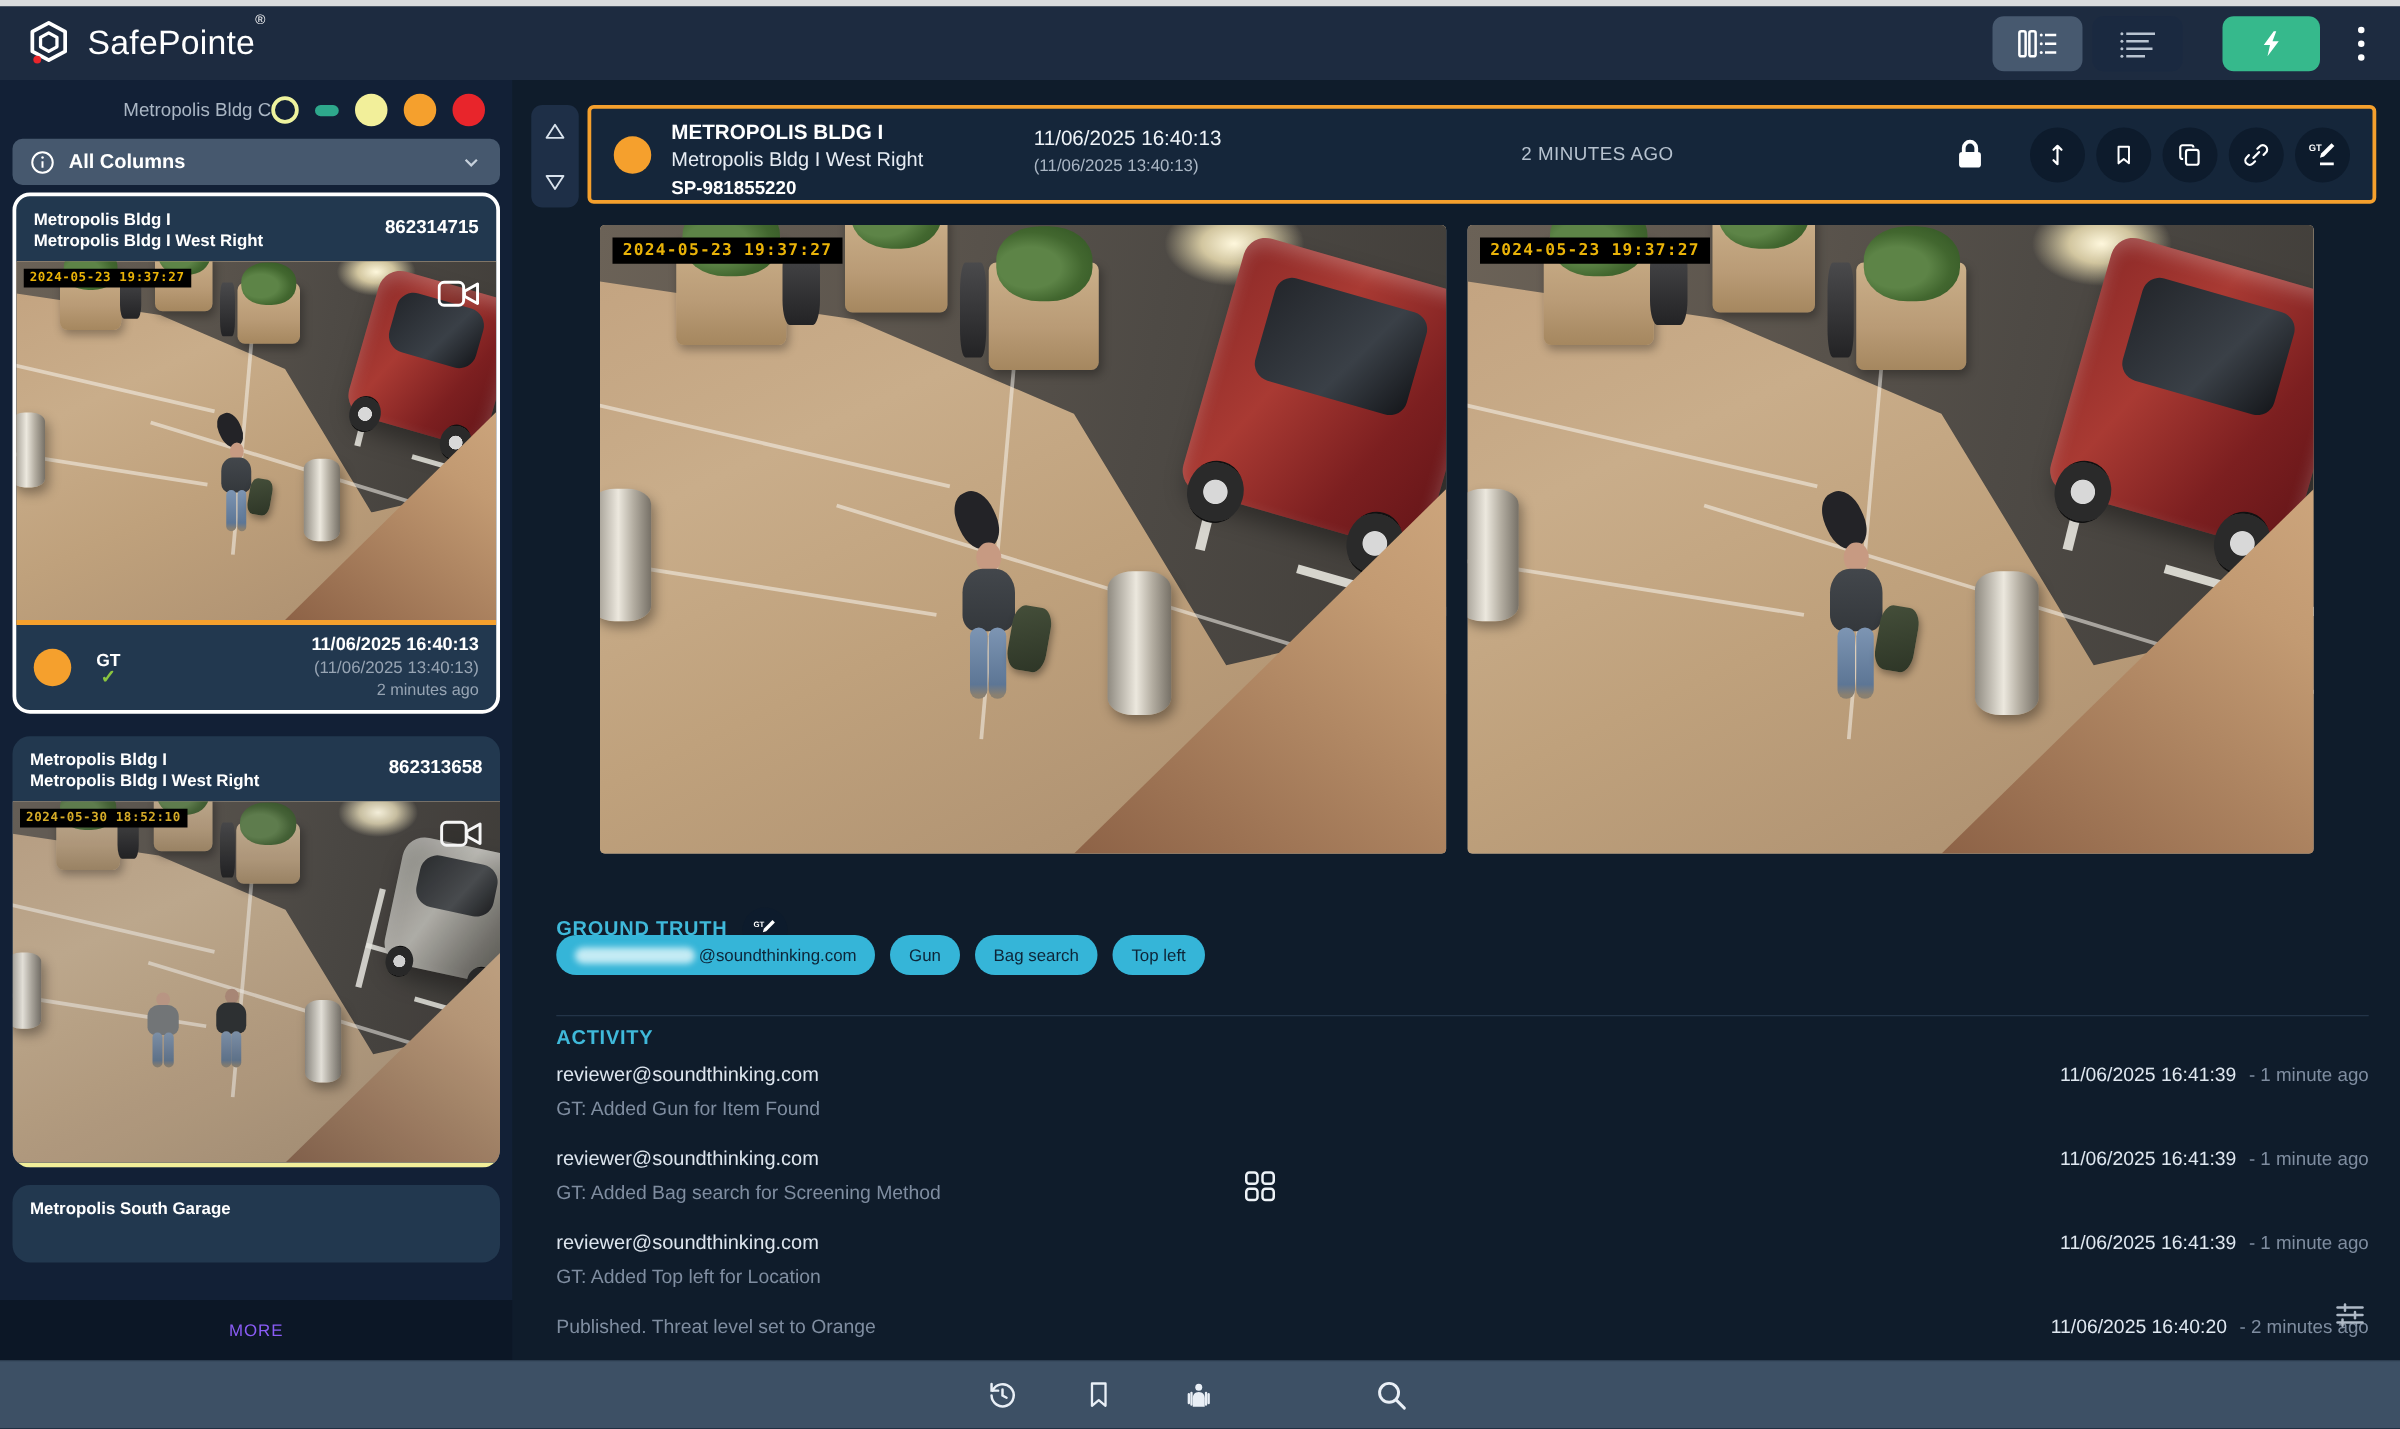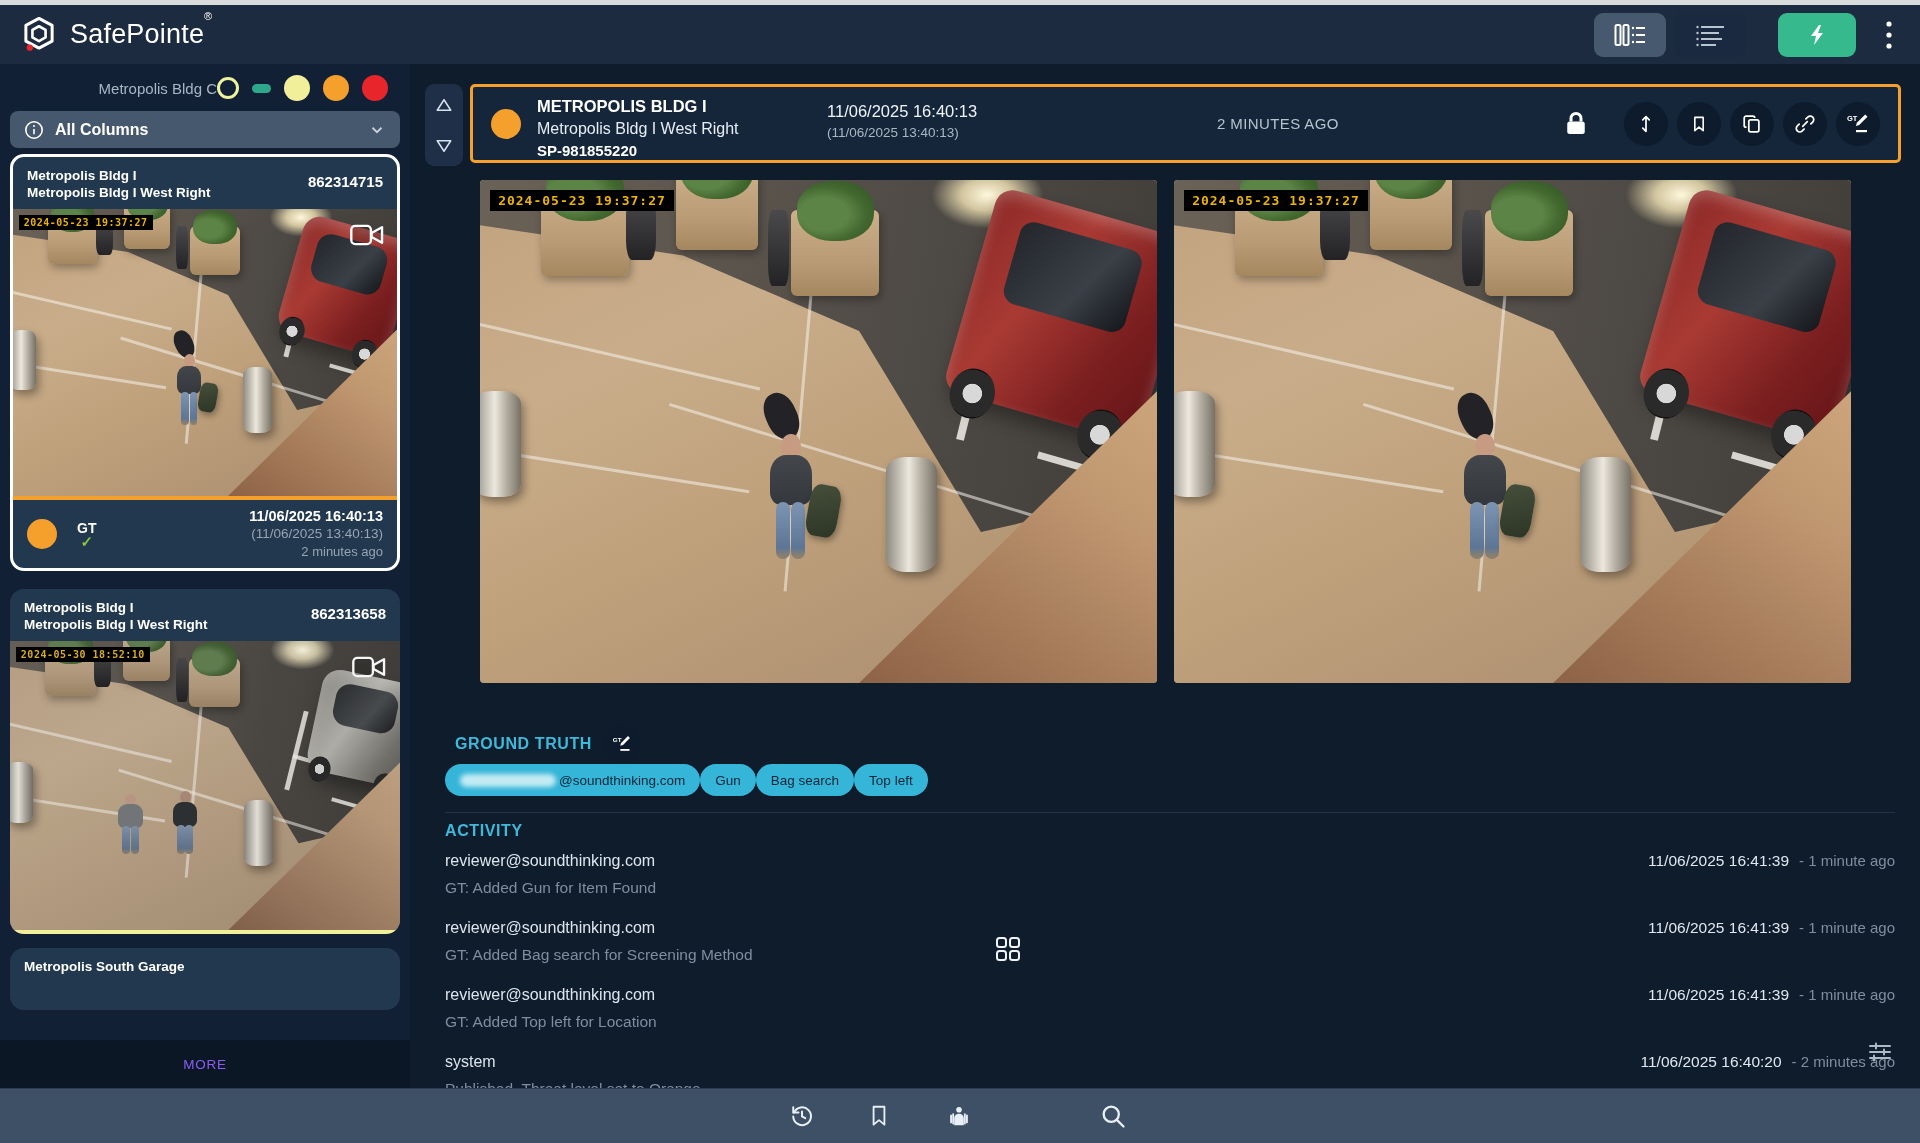--- a/index.html
+++ b/index.html
@@ -79,23 +79,23 @@
   .hdr-ago{font-size:15px;color:#b6c2cf;letter-spacing:.4px;margin-left:60px;white-space:nowrap}
   .hdr-icons{margin-left:auto;display:flex;align-items:center;gap:9px}
   .lock-wrap{margin-right:24px;display:flex;align-items:center;cursor:pointer}
   .circ-btn{width:44px;height:44px;border-radius:50%;background:#0d1b2c;display:flex;align-items:center;justify-content:center;cursor:pointer}
 
   .panels{position:absolute;left:70px;top:116px;display:flex;gap:17px}
   .cam-panel{position:relative;width:677px;height:503px;border-radius:4px;overflow:hidden;background:#777;cursor:pointer}
 
   .section-h{display:flex;align-items:center;gap:12px}
   .sec-title{font-size:16px;font-weight:bold;color:#3fb9da;letter-spacing:.6px}
-  .gt-section{position:absolute;left:45px;top:662px}
+  .gt-section{position:absolute;left:35px;top:662px}
   .gt-ic-circle{width:36px;height:36px;border-radius:50%;background:#0d1b2c;display:flex;align-items:center;justify-content:center;cursor:pointer}
-  .tags-row{position:absolute;left:35px;top:700px;display:flex;}
+  .tags-row{position:absolute;left:35px;top:684px;display:flex;gap:12px}
   .tag{height:32px;border-radius:16px;background:#35b5d8;color:#0d2538;font-size:13.5px;display:flex;align-items:center;padding:0 15px;white-space:nowrap;cursor:pointer}
   .redact{display:inline-block;width:96px;height:13px;border-radius:7px;background:#c4ebf4;filter:blur(2.5px);margin-right:3px}
 
   .act-divider{position:absolute;left:35px;right:25px;top:748px;height:1px;background:#233448}
   .activity{position:absolute;left:35px;right:25px;top:758px}
   .act-item{position:relative;height:55px;margin-top:12px}
   .act-item:first-of-type{margin-top:10px}
   .act-actor{font-size:16px;color:#dde5ee}
   .act-desc{font-size:15.5px;color:#7f8da0;margin-top:9px}
   .act-time{position:absolute;right:0;top:0;display:flex;gap:10px;align-items:baseline}
@@ -575,21 +575,20 @@
       </div>
       <div class="act-item">
         <div class="act-actor">reviewer@soundthinking.com</div>
         <div class="act-desc">GT: Added Top left for Location</div>
         <div class="act-time">
           <span class="at-1">11/06/2025 16:41:39</span>
           <span class="at-2">- 1 minute ago</span>
         </div>
       </div>
       <div class="act-item">
-        <div class="act-actor">system</div>
         <div class="act-desc">Published. Threat level set to Orange</div>
         <div class="act-time">
           <span class="at-1">11/06/2025 16:40:20</span>
           <span class="at-2">- 2 minutes ago</span>
         </div>
       </div>
     </div>
 
     <div class="grid-ic">
       <svg width="26" height="26" viewBox="0 0 26 26" fill="none" stroke="#eef3f8" stroke-width="2">

